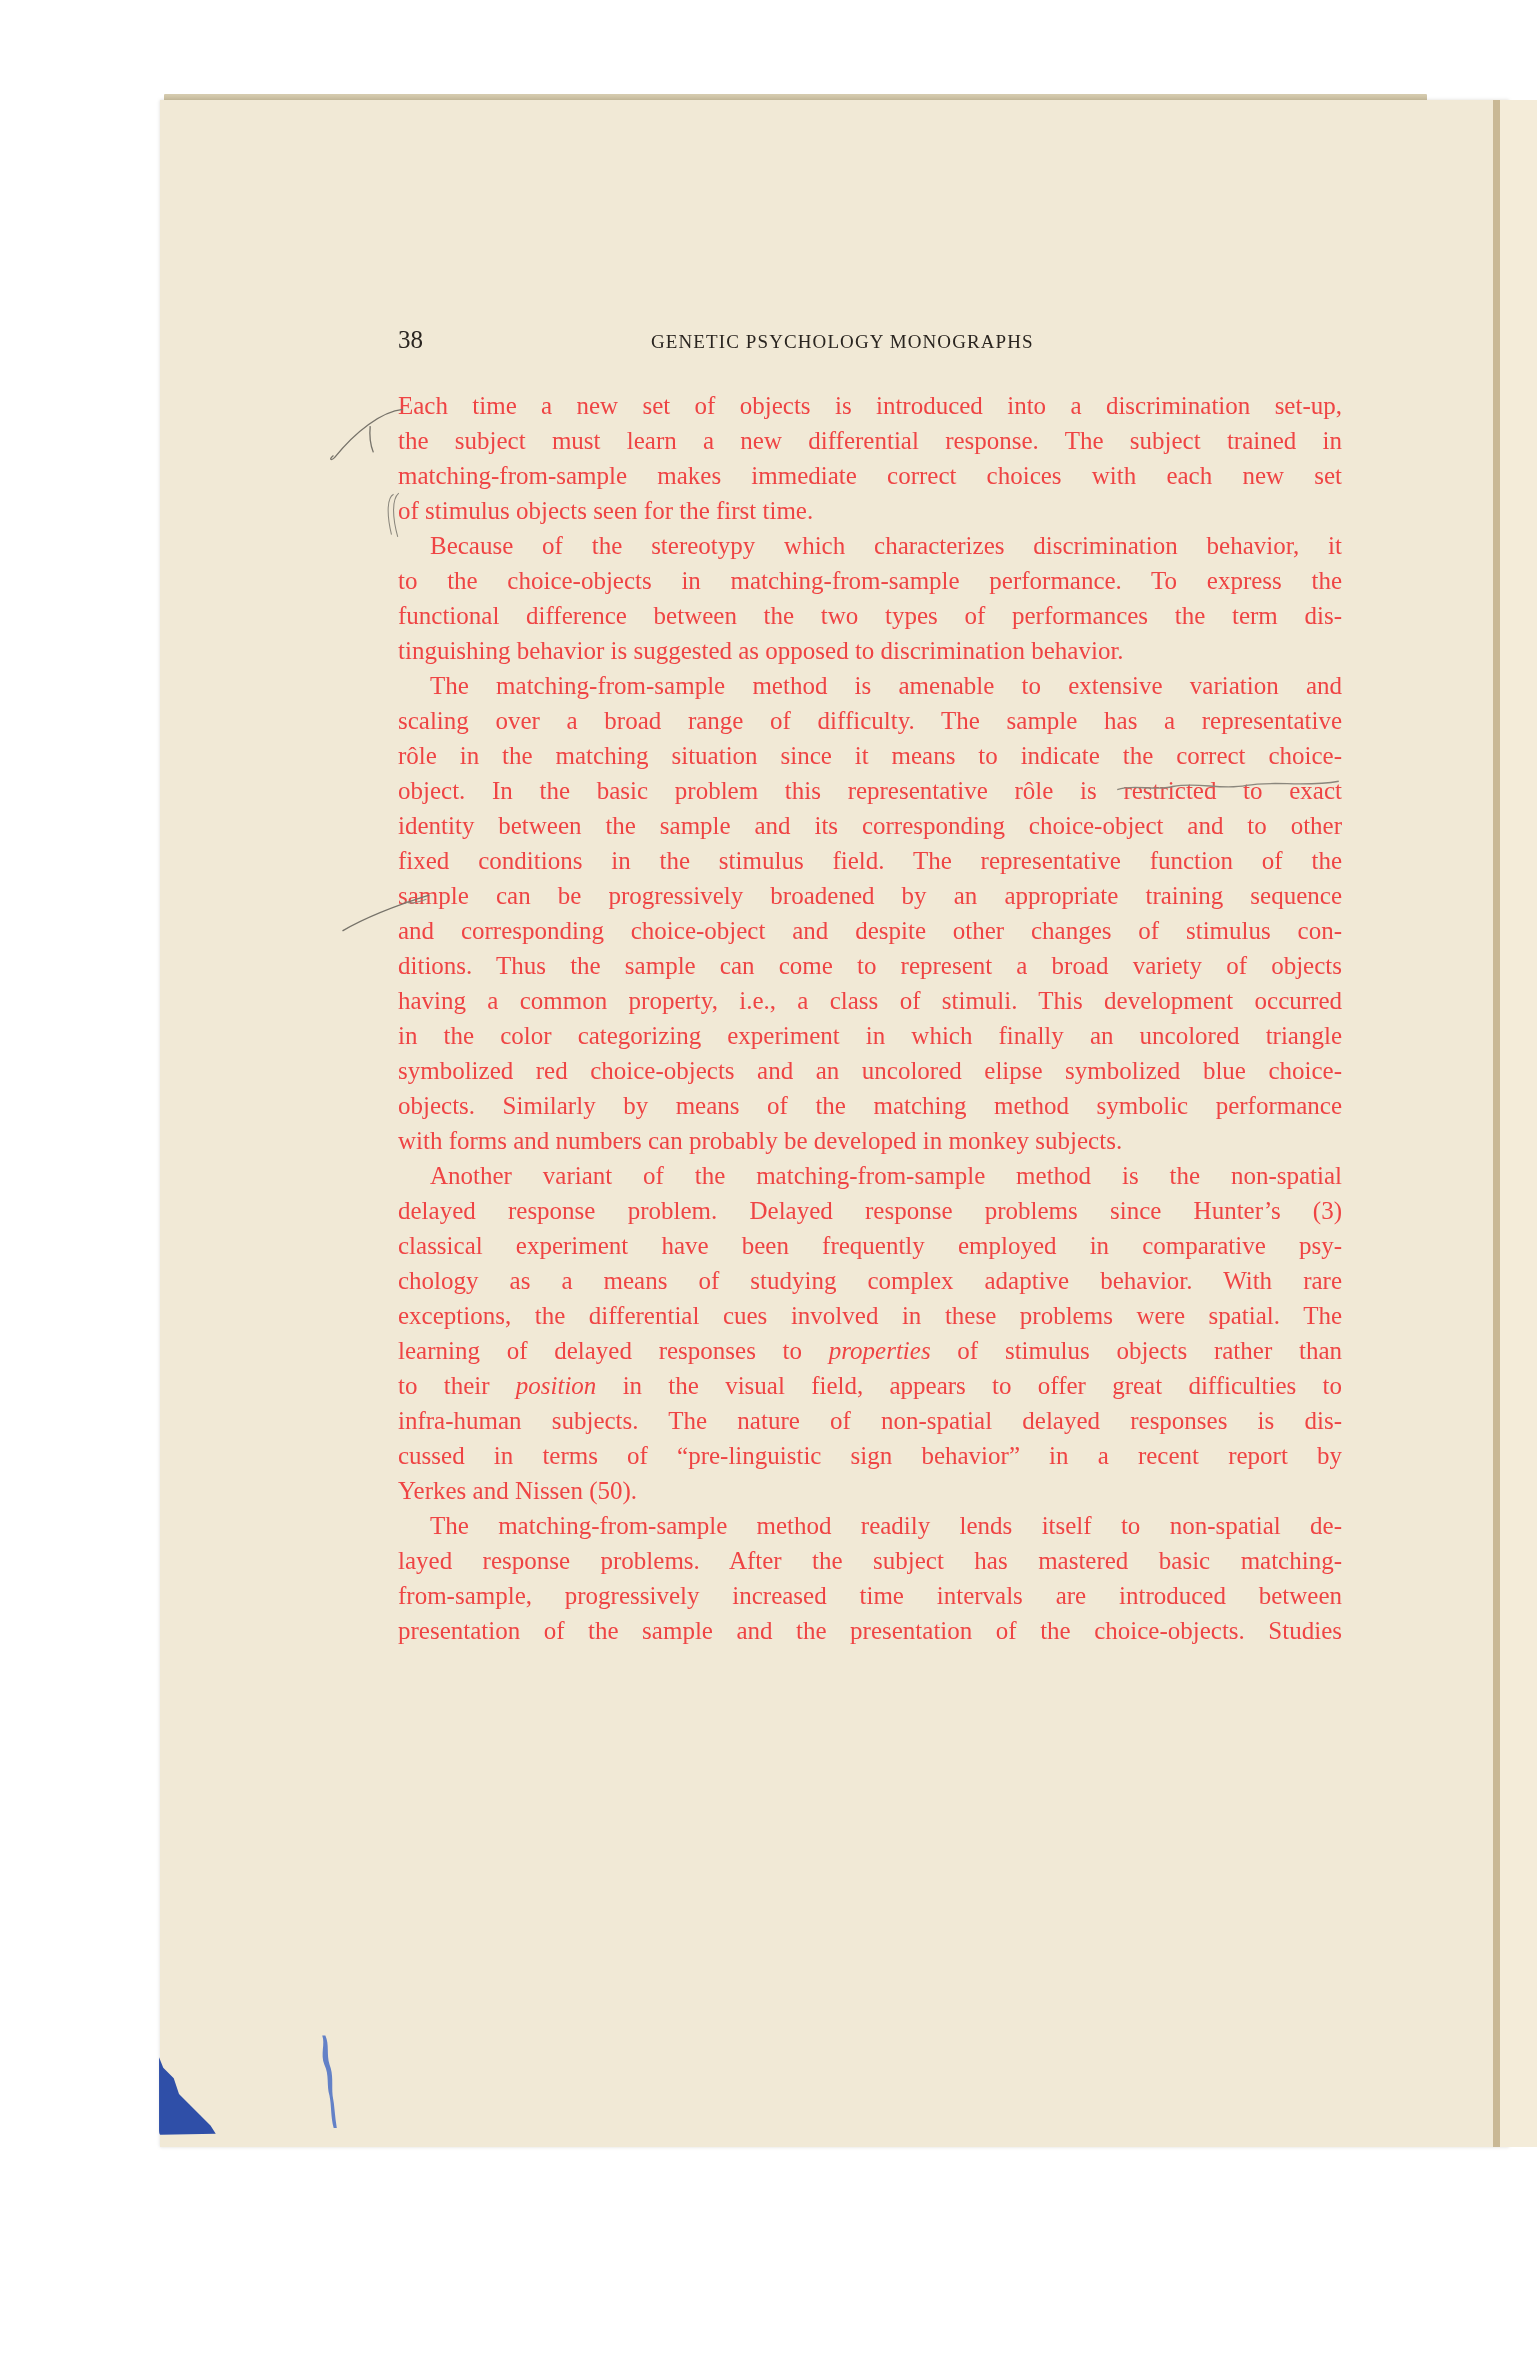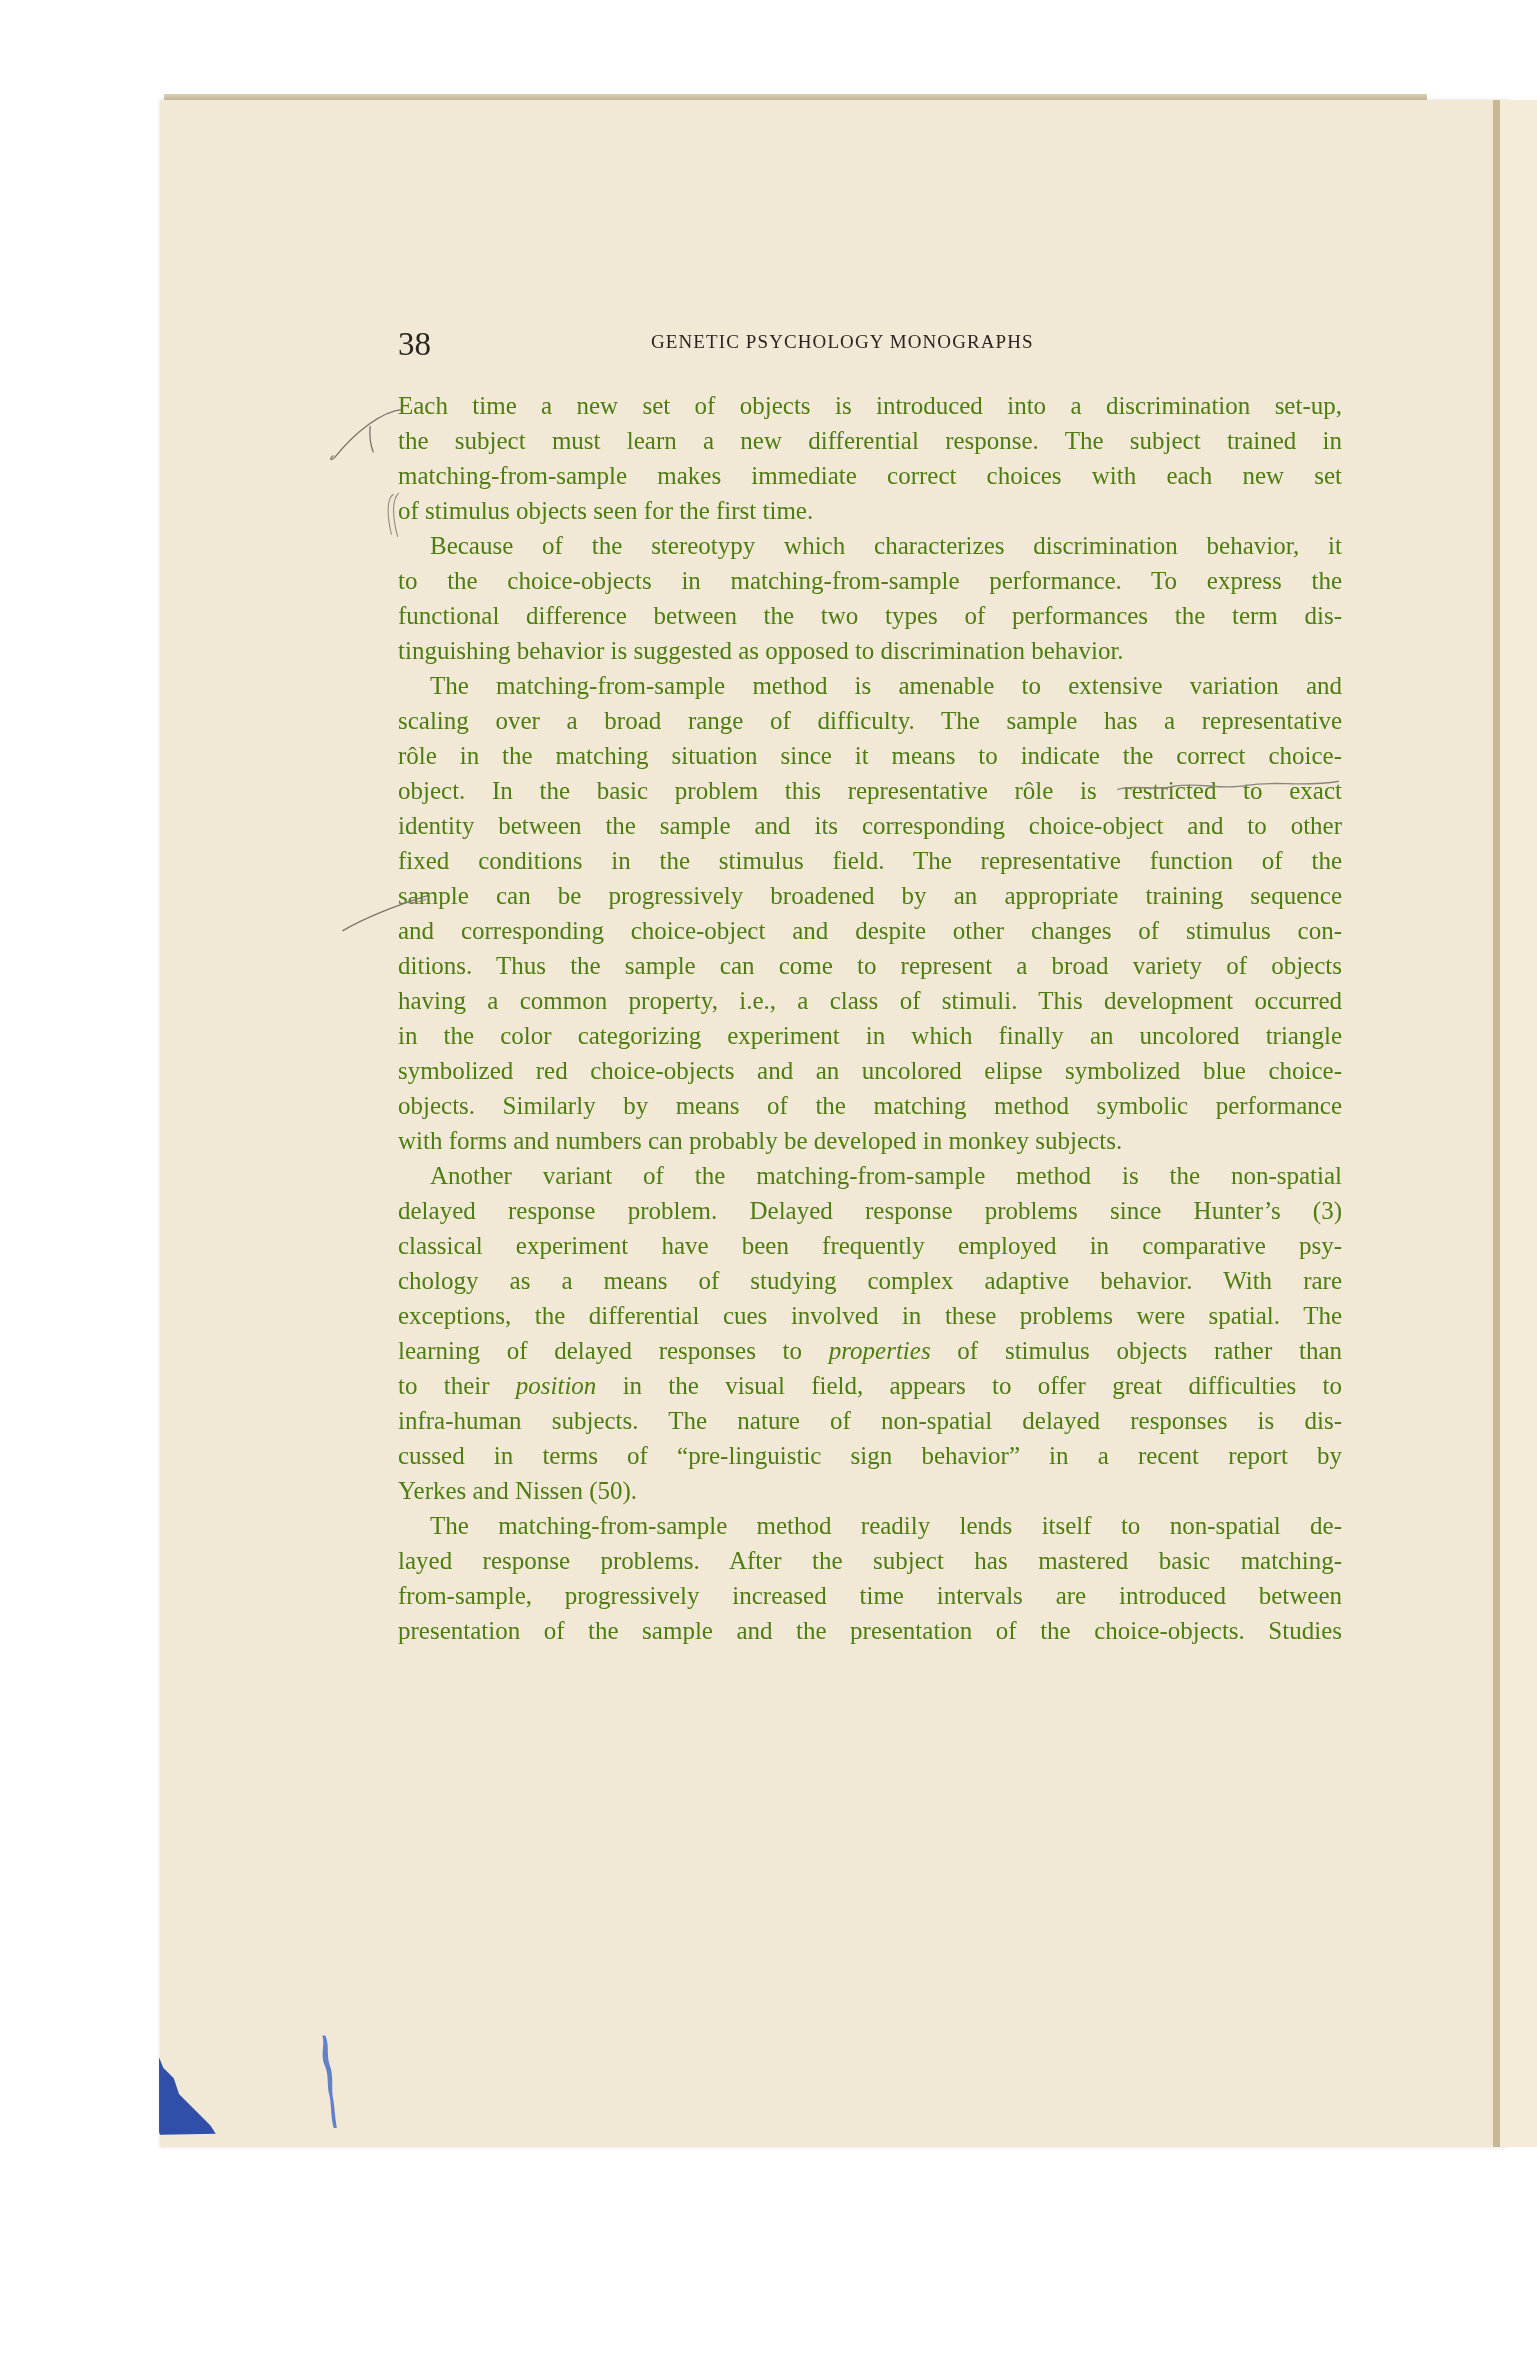--- a/index.html
+++ b/index.html
@@ -53,35 +53,35 @@
     left: 398px;
     top: 326px;
     width: 947px;
     height: 32px;
     color: #2a2520;
   }
   .page-number {
     position: absolute;
     left: 0;
     top: 0;
-    font-size: 33px;
+    font-size: 25px;
   }
   .journal-title {
     position: absolute;
     left: 253px;
     top: 5.3px;
     font-size: 19px;
     letter-spacing: 1.1px;
   }
   .text-block {
     position: absolute;
     left: 398px;
     top: 388px;
     width: 944px;
-    color: #4d7c0f;
+    color: #ef4444;
     font-size: 25px;
     line-height: 35px;
     text-align: justify;
   }
   .para {
     margin: 0;
   }
   .line {
     display: block;
     text-align: justify;

